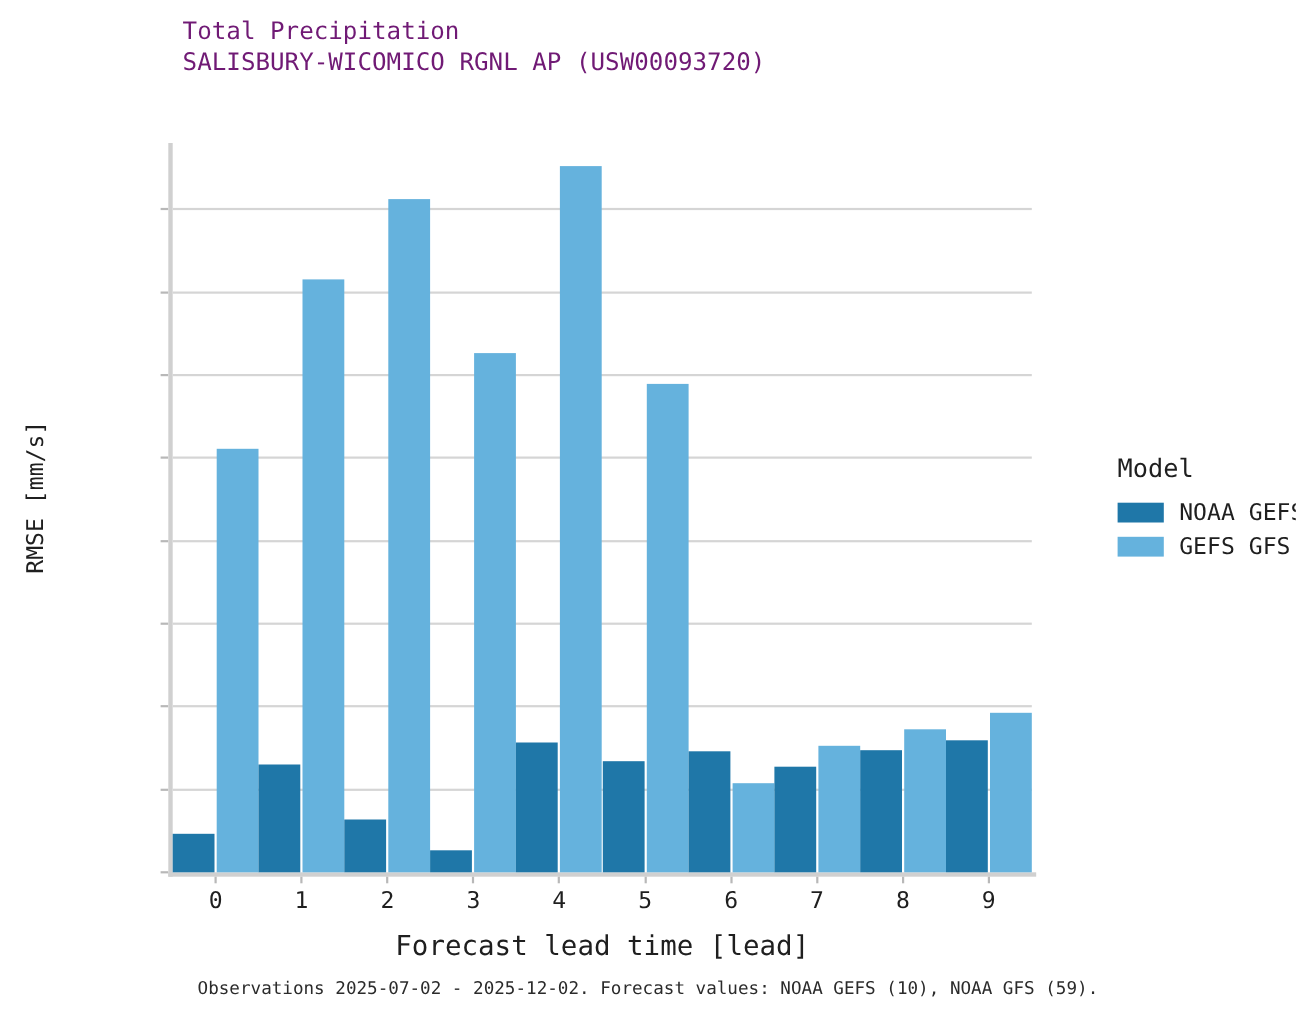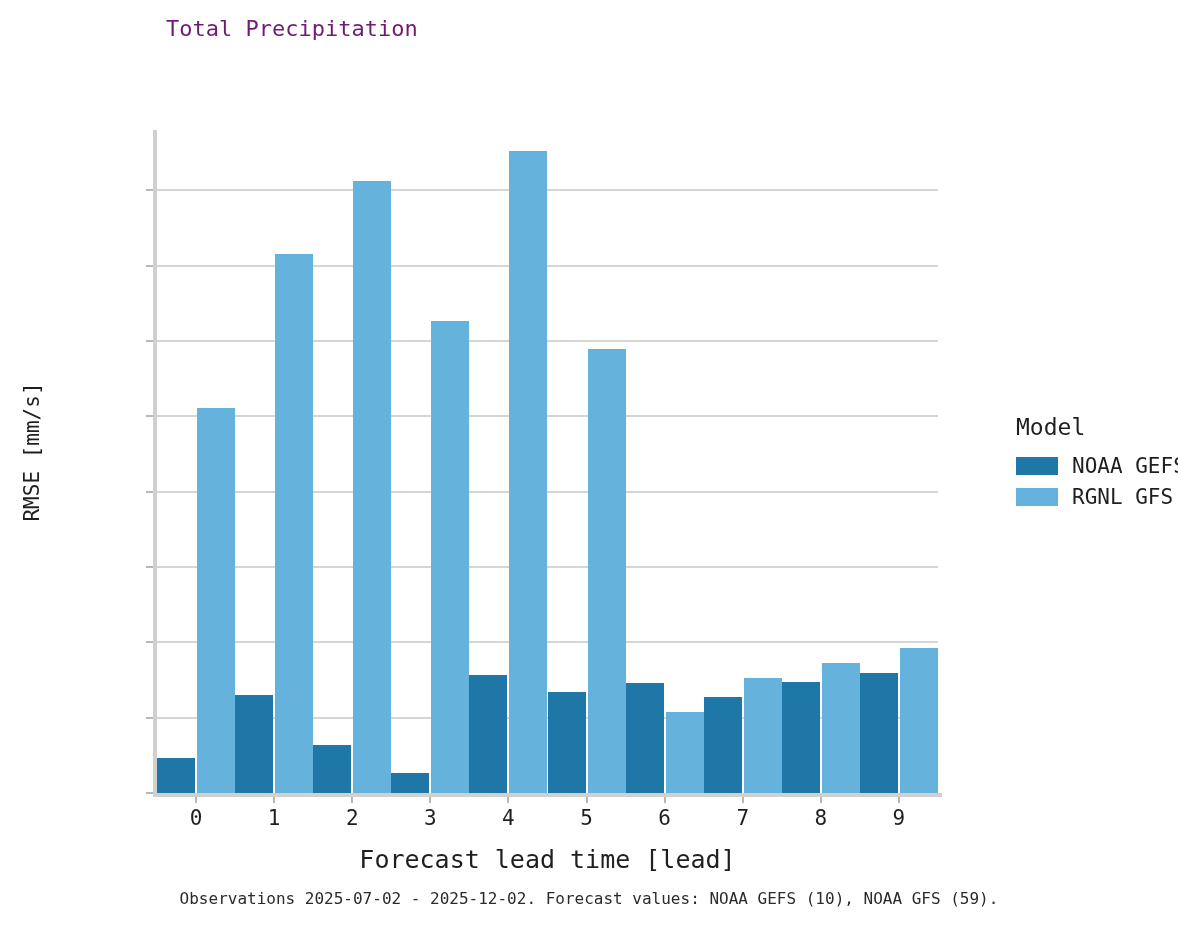--- a/index.html
+++ b/index.html
@@ -89,20 +89,21 @@
     text-align:center;font-size:16px;color:#2b2b2b;white-space:pre;
   }
 </style>
 </head>
 <body>
 
 <div id="root">
 
   <div class="title-block">
     <div class="chart-subtitle">Total Precipitation</div>
+    <div class="chart-subtitle">SALISBURY-WICOMICO RGNL AP (USW00093720)</div>
   </div>
 
   <div class="ylabel-wrap">
     <div class="ylabel">RMSE [mm/s]</div>
   </div>
 
   <div id="yticks">
       <div class="ytick-mark" style="top: 792px; left: 146px; right: auto;"></div>
       <div class="ytick-mark" style="top: 716.659px; left: 146px; right: auto;"></div>
       <div class="ytick-mark" style="top: 641.318px; left: 146px; right: auto;"></div>
@@ -177,20 +178,20 @@
 
   <div class="legend">
     <div class="legend-title">Model</div>
     <div id="legend-rows">
         <div class="legend-row">
           <span class="legend-swatch" style="background: rgb(31, 119, 168);"></span>
           <span class="legend-label">NOAA GEFS</span>
         </div>
         <div class="legend-row">
           <span class="legend-swatch" style="background: rgb(101, 178, 221);"></span>
-          <span class="legend-label">RGNL GFS</span>
+          <span class="legend-label">GEFS GFS</span>
         </div>
       </div>
   </div>
 
   <div class="footer">Observations 2025-07-02 - 2025-12-02. Forecast values: NOAA GEFS (10), NOAA GFS (59).</div>
 
 </div>
 
 </body></html>

